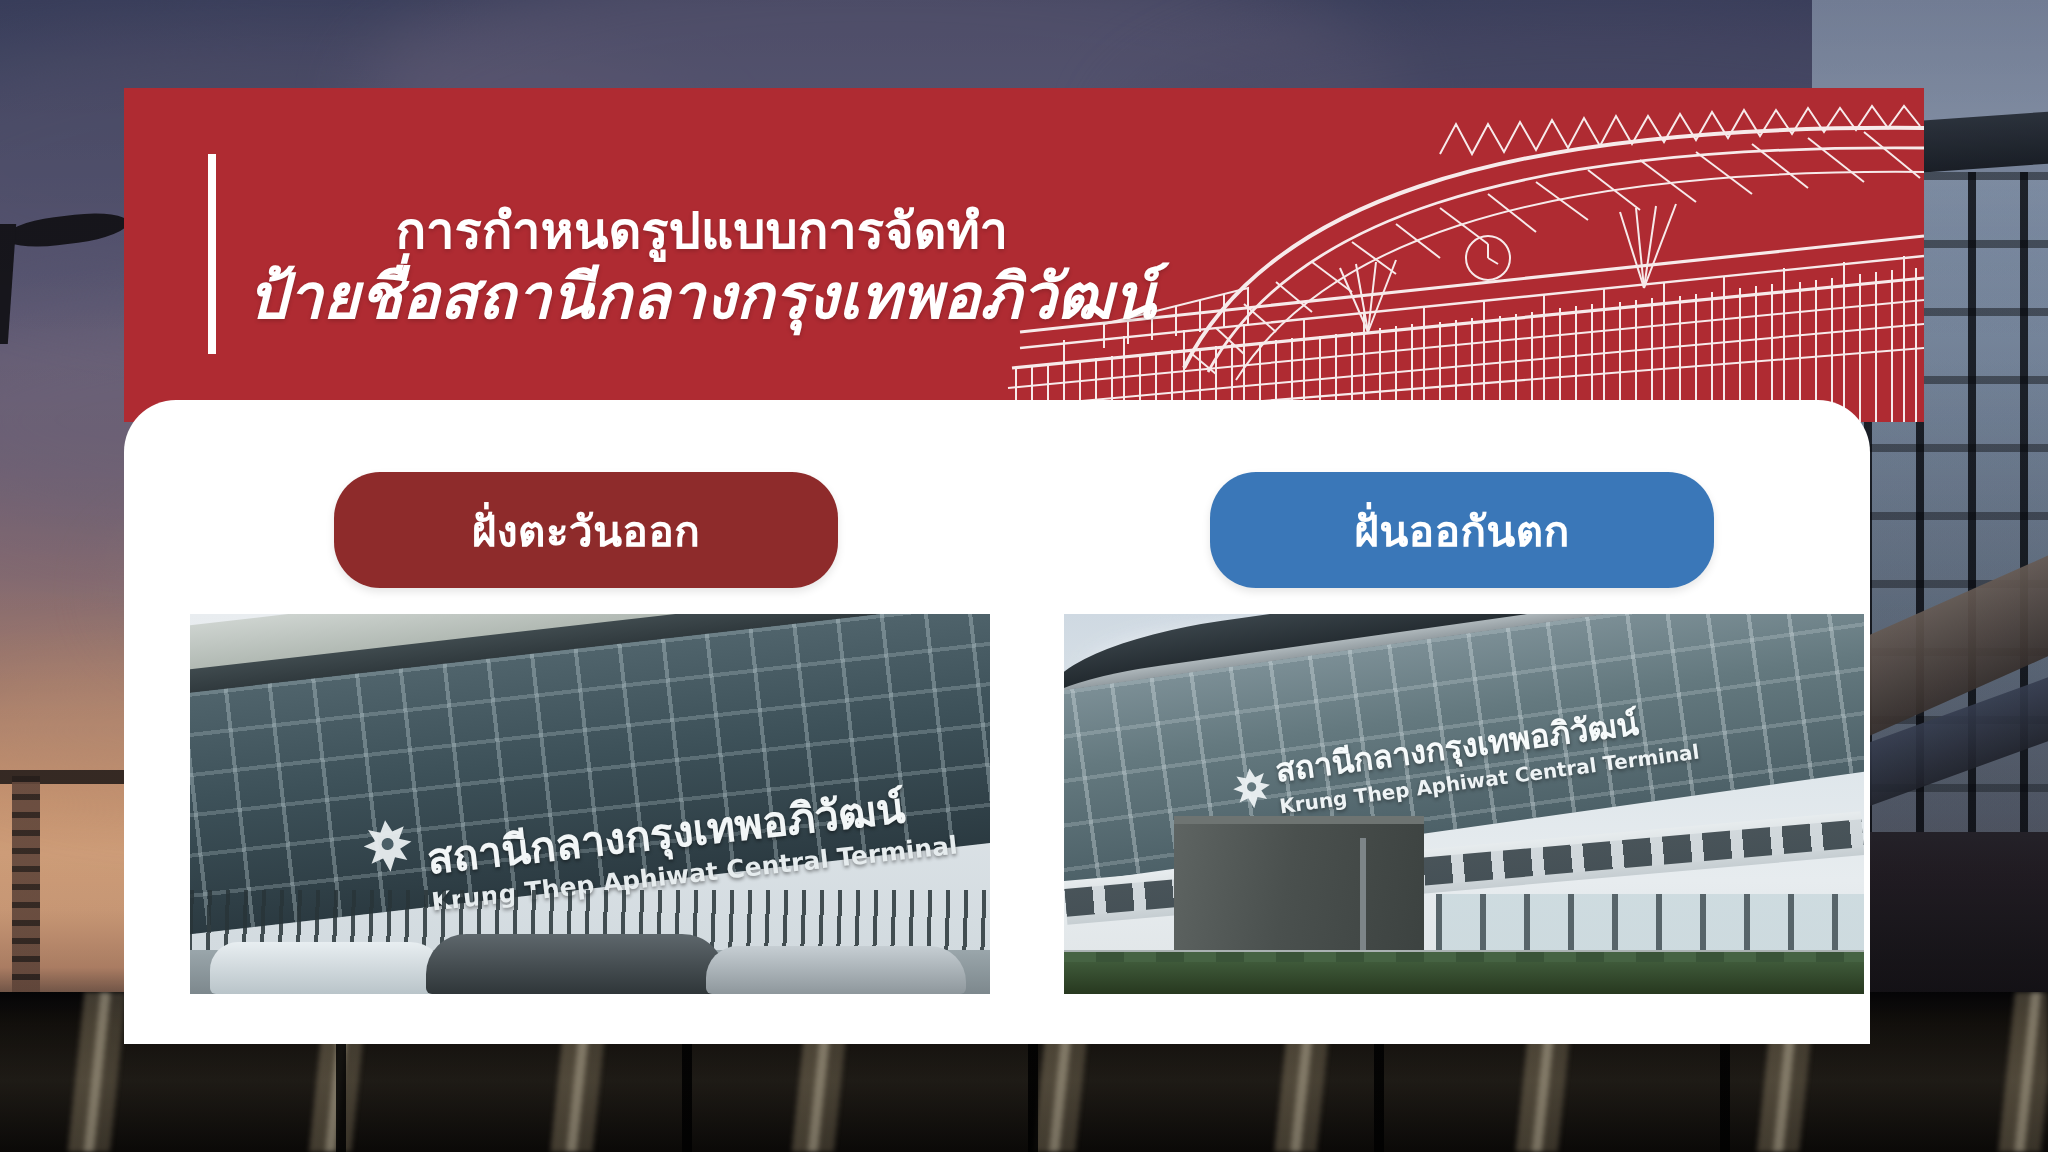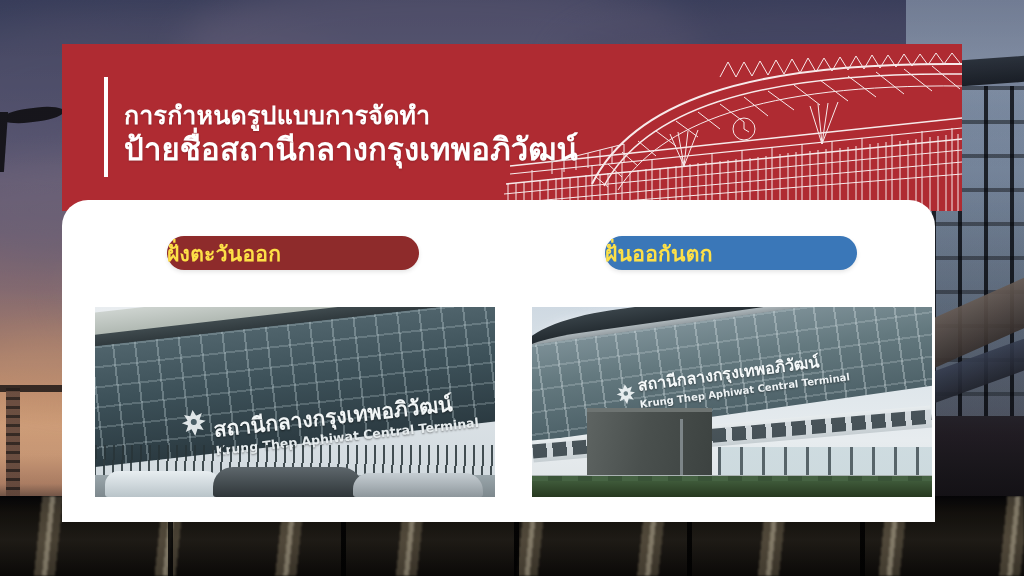--- a/index.html
+++ b/index.html
@@ -200,59 +200,62 @@
     left: 42px; top: 33px;
     width: 4px; height: 100px;
     background: #ffffff;
   }
   .title-block {
     position: absolute;
     left: 62px; top: 58px;
     color: #ffffff;
     line-height: 1.14;
     text-shadow: 0 1px 2px rgba(0,0,0,.18);
+    text-align: center;
   }
   .title-line1 {
     font-size: 25px;
     font-weight: 700;
     letter-spacing: .2px;
     white-space: nowrap;
   }
   .title-line2 {
     font-size: 31px;
     font-weight: 700;
     letter-spacing: .2px;
     white-space: nowrap;
     margin-top: 1px;
+    font-style: italic;
   }
 
   
   .card {
     position: absolute;
     left: 62px; top: 200px;
     width: 873px; height: 322px;
     background: #ffffff;
     border-radius: 26px 26px 0 0;
   }
 
   .pill-row {
     position: absolute;
     left: 0; top: 36px;
     width: 100%;
     height: 46px;
   }
   .pill {
     position: absolute;
-    height: 34px;
+    height: 58px;
     border-radius: 23px;
-    color: #fde047;
+    color: #ffffff;
     font-size: 21px;
     font-weight: 700;
     display: flex;
     align-items: center;
+    justify-content: center;
     letter-spacing: .3px;
     box-shadow: 0 2px 4px rgba(0,0,0,.10);
   }
   .pill-east {
     left: 105px;
     width: 252px;
     background: #8e2b2b;
   }
   .pill-west {
     left: 543px;

